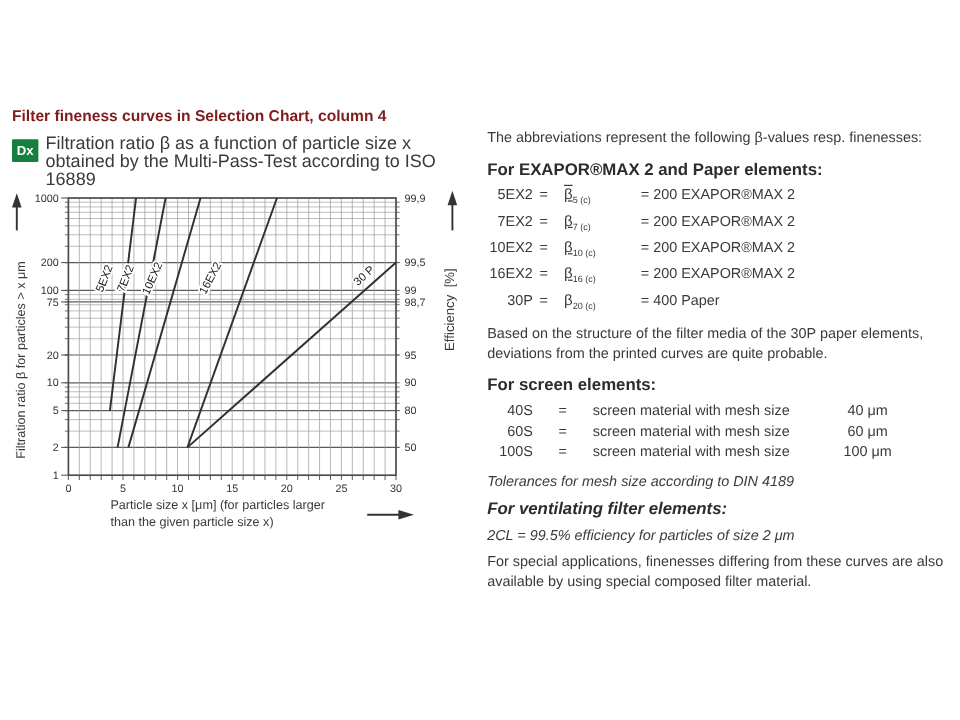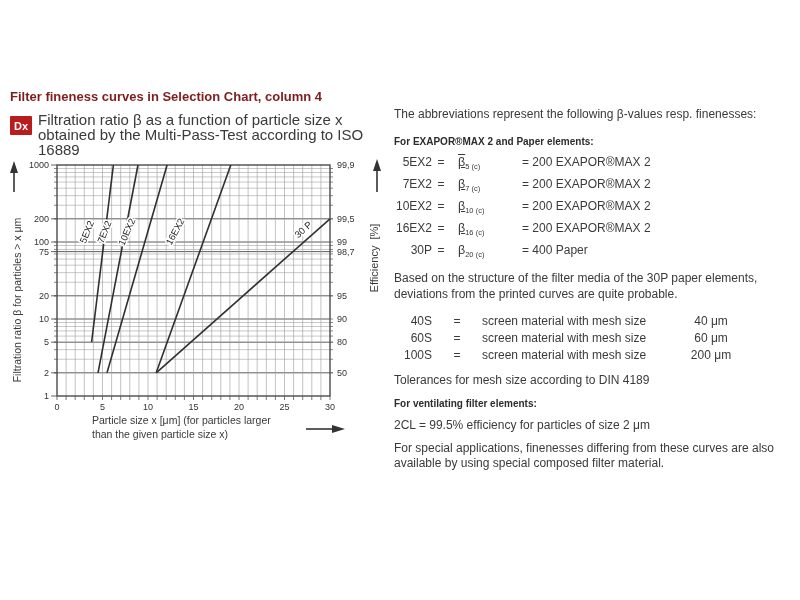--- a/index.html
+++ b/index.html
@@ -1,37 +1,37 @@
 <!DOCTYPE html>
 <html><head>
 <meta charset="utf-8">
 <style>
   html,body{margin:0;padding:0;background:#fff;}
   body{width:800px;height:600px;position:relative;font-family:"Liberation Sans",sans-serif;color:#3a3a3a;overflow:hidden;}
   .title{position:absolute;left:10px;top:89px;font-size:13px;font-weight:bold;color:#7f1d1d;}
-  .dx-badge{position:absolute;left:10px;top:116px;width:22px;height:19px;background:#b91c1c;color:#fff;
+  .dx-badge{position:absolute;left:10px;top:116px;width:22px;height:19px;background:#15803d;color:#fff;
             font-size:11px;font-weight:bold;display:flex;align-items:center;justify-content:center;border-radius:1px;}
   .intro{position:absolute;left:38px;top:112px;width:358px;font-size:15px;line-height:15px;}
   #chart{position:absolute;left:0;top:140px;}
   #chart text{font-family:"Liberation Sans",sans-serif;}
-  .rc{position:absolute;left:394px;top:107px;width:392px;font-size:12px;line-height:15.5px;}
+  .rc{position:absolute;left:406px;top:107px;width:392px;font-size:12px;line-height:15.5px;}
   .rc p{margin:0 0 11px 0;}
-  .rc h3{margin:0 0 5px 0;font-size:10px;font-weight:bold;color:#2c2c2c;}
+  .rc h3{margin:0 0 5px 0;font-size:14px;font-weight:bold;color:#2c2c2c;}
   .btable{display:grid;grid-template-columns:38px 18px 72px auto;line-height:16.5px;margin:0 0 8px 0;}
   .brow{display:contents;}
   .code{text-align:right;}
   .eq{text-align:center;}
   .bcell{padding-left:8px;}
   .bch{font-size:12.5px;}
   .bcell sub{font-size:7.5px;}
   .over-under .bch{text-decoration:underline overline;text-decoration-thickness:1px;}
   .under .bch{text-decoration:underline;text-decoration-thickness:1px;}
   .stable{display:grid;grid-template-columns:38px 50px auto 58px;width:346px;line-height:17px;margin:0 0 9px 0;}
   .size{text-align:center;}
-  .mb7{margin-bottom:7px !important;}
+  .mb7{margin-bottom:7px !important;font-style:italic;}
   .mt2{margin-top:2px;}
 </style>
 </head>
 <body>
 
 <div class="title">Filter fineness curves in Selection Chart, column 4</div>
 <div class="dx-badge">Dx</div>
 <div class="intro">Filtration ratio β as a function of particle size x obtained by the Multi-Pass-Test according to ISO 16889</div>
 
 <svg id="chart" width="400" height="330">
@@ -277,39 +277,40 @@
     <div class="brow">
       <span class="code">30P</span>
       <span class="eq">=</span>
       <span class="bcell plain"><span class="bch">β</span><sub>20 (c)</sub></span>
       <span>= 400 Paper</span>
     </div>
   </div>
 
   <p>Based on the structure of the filter media of the 30P paper elements, deviations from the printed curves are quite probable.</p>
 
+  <h3 class="mt2">For screen elements:</h3>
 
   <div class="stable">
     <div class="brow">
       <span class="code">40S</span>
       <span class="eq">=</span>
       <span>screen material with mesh size</span>
       <span class="size">40 μm</span>
     </div>
     <div class="brow">
       <span class="code">60S</span>
       <span class="eq">=</span>
       <span>screen material with mesh size</span>
       <span class="size">60 μm</span>
     </div>
     <div class="brow">
       <span class="code">100S</span>
       <span class="eq">=</span>
       <span>screen material with mesh size</span>
-      <span class="size">200 μm</span>
+      <span class="size">100 μm</span>
     </div>
   </div>
 
   <p class="mb7">Tolerances for mesh size according to DIN 4189</p>
 
   <h3 class="mb7">For ventilating filter elements:</h3>
 
   <p class="mb7">2CL = 99.5% efficiency for particles of size 2 μm</p>
 
   <p>For special applications, finenesses differing from these curves are also available by using special composed filter material.</p>

